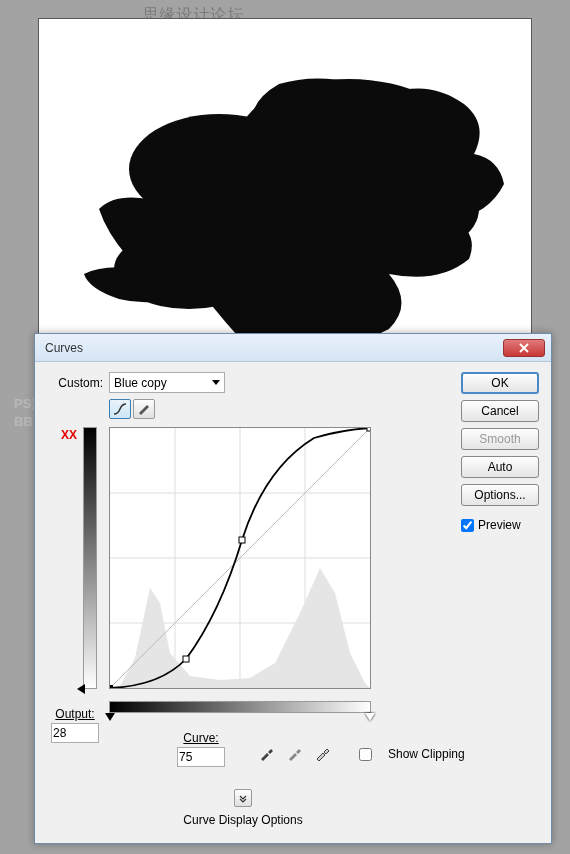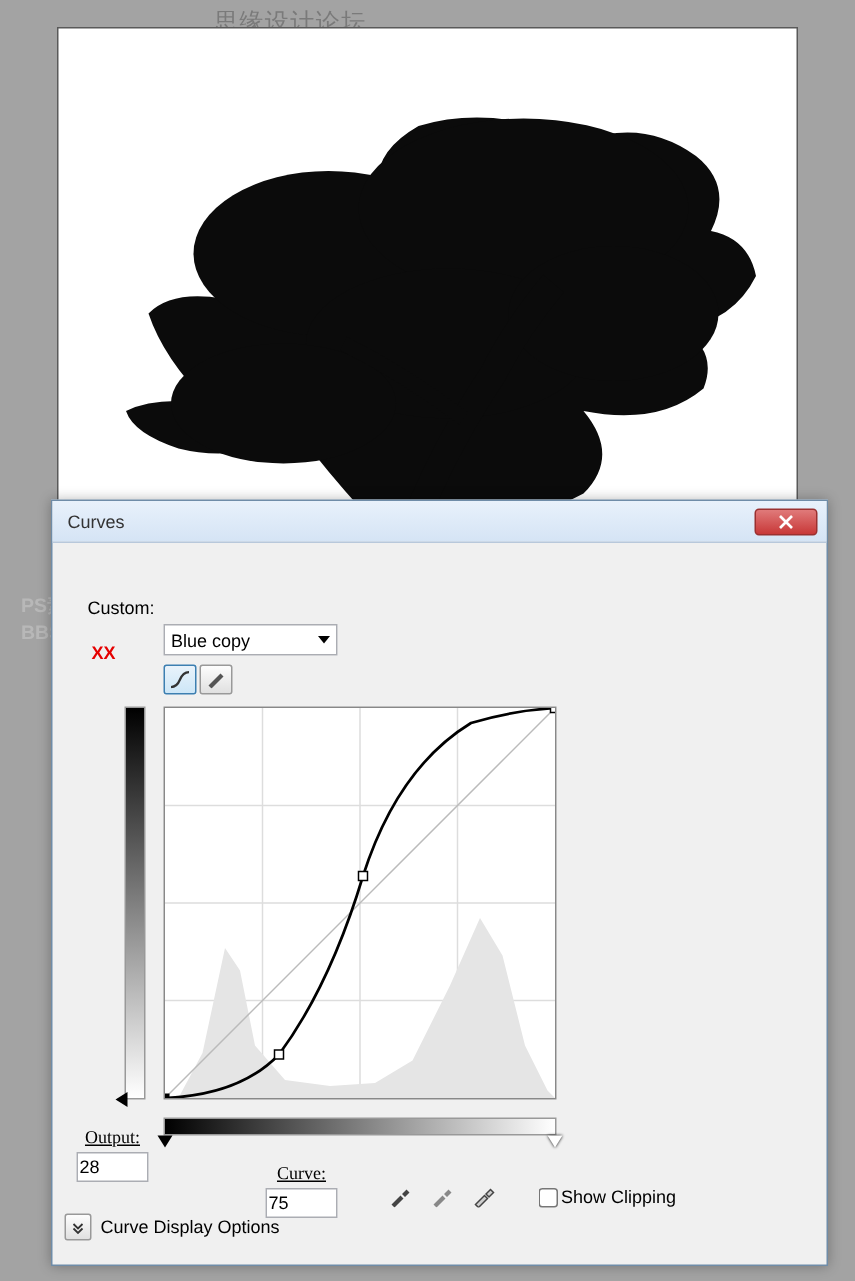--- a/index.html
+++ b/index.html
@@ -20,50 +20,50 @@
 .close-btn svg { width: 10px; height: 10px; }
 
 .dialog-body { padding: 10px 12px; position: relative; height: calc(100% - 28px); }
 
 .row { display: flex; align-items: center; margin-bottom: 6px; }
 .label { width: 56px; text-align: right; margin-right: 6px; color: #000; }
 .dropdown { height: 21px; border: 1px solid #abadb3; background: #fff; padding: 0 18px 0 4px; position: relative; display: flex; align-items: center; }
 .dropdown::after { content: ''; position: absolute; right: 4px; top: 7px; border-left: 4px solid transparent; border-right: 4px solid transparent; border-top: 5px solid #000; }
 
 .preset-dd { width: 274px; }
-.channel-dd { width: 116px; margin-top: 44px; }
+.channel-dd { width: 116px; }
 
 .annotation { position: absolute; top: 66px; left: 26px; color: #e50000; font-size: 12px; font-weight: bold; }
 
 .tool-icons { display: flex; gap: 2px; margin-left: 62px; margin-top: 2px; }
 .tool-btn { width: 22px; height: 20px; border: 1px solid #999; background: linear-gradient(#fdfdfd,#e0e0e0); display: flex; align-items: center; justify-content: center; border-radius: 2px; }
 .tool-btn.active { border-color: #3c7fb1; background: linear-gradient(#e9f3fb,#cde6f7); }
 
 .curves-area { position: relative; margin-top: 8px; margin-left: 62px; }
 .gradient-v { position: absolute; left: -26px; top: 0; width: 14px; height: 262px; background: linear-gradient(to bottom, #000, #fff); border: 1px solid #999; }
 .curves-grid { width: 262px; height: 262px; border: 1px solid #888; background: #fff; position: relative; }
 .gradient-h { position: absolute; left: 0; top: 274px; width: 262px; height: 12px; background: linear-gradient(to right, #000, #fff); border: 1px solid #999; }
 .slider-tri { position: absolute; width: 0; height: 0; border-left: 5px solid transparent; border-right: 5px solid transparent; }
 .tri-v { left: -33px; top: 258px; border-bottom: 8px solid #000; transform: rotate(-90deg); }
 .tri-h { top: 286px; left: -4px; border-top: 8px solid #000; }
 .tri-h2 { top: 286px; left: 256px; border-top: 8px solid #fff; filter: drop-shadow(0 0 1px #000); }
 
 .output-box { position: absolute; left: -58px; top: 280px; width: 48px; }
-.io-label { text-align: center; margin-bottom: 2px; text-decoration: underline; font-family: Liberation Serif, serif; }
+.io-label { text-align: center; margin-bottom: 2px; text-decoration: underline; }
 .io-input { width: 48px; height: 20px; border: 1px solid #abadb3; text-align: left; padding: 1px; }
 
 .input-box { position: absolute; left: 68px; top: 304px; width: 48px; }
 
 .eyedroppers { position: absolute; left: 150px; top: 318px; display: flex; gap: 12px; }
 .eyedrop { width: 16px; height: 16px; }
 
-.show-clip { position: absolute; left: 250px; top: 320px; display: flex; align-items: center; gap: 2px; }
+.show-clip { position: absolute; left: 250px; top: 320px; display: flex; align-items: center; gap: 16px; }
 .show-clip input { width: 13px; height: 13px; }
 
-.curve-display { position: absolute; left: 8px; bottom: 12px; display: flex; align-items: center; gap: 6px; padding: 4px 0; width: 400px; }
+.curve-display { position: absolute; left: 8px; bottom: 12px; display: flex; align-items: center; gap: 6px; padding: 4px 0; width: 400px; flex-direction: column; }
 .expand-btn { width: 18px; height: 18px; border: 1px solid #999; background: linear-gradient(#fdfdfd,#e0e0e0); border-radius: 2px; display: flex; align-items: center; justify-content: center; }
 
 .btn-col { position: absolute; right: 12px; top: 10px; width: 78px; display: flex; flex-direction: column; gap: 6px; }
 .btn { height: 22px; border: 1px solid #888; background: linear-gradient(#fdfdfd,#e5e5e5); border-radius: 3px; display: flex; align-items: center; justify-content: center; cursor: pointer; }
 .btn.primary { border: 2px solid #4a8ac9; }
 .btn.disabled { color: #999; }
 .preview-chk { display: flex; align-items: center; gap: 4px; margin-top: 6px; }
 .preview-chk input { width: 13px; height: 13px; }
 
 .preset-menu-icon { margin-left: 8px; width: 18px; height: 14px; display: flex; flex-direction: column; justify-content: center; gap: 1px; position: relative; }
@@ -187,15 +187,26 @@
 
     <div class="curve-display">
       <div class="expand-btn">
         <svg width="10" height="10" viewBox="0 0 10 10">
             <path d="M2 3 L5 6 L8 3 M2 6 L5 9 L8 6" stroke="#333" stroke-width="1.2" fill="none"></path>
           </svg>
       </div>
       <span>Curve Display Options</span>
     </div>
 
+    <div class="btn-col">
+      <div class="btn primary">OK</div>
+      <div class="btn">Cancel</div>
+      <div class="btn disabled">Smooth</div>
+      <div class="btn">Auto</div>
+      <div class="btn">Options...</div>
+      <label class="preview-chk">
+        <input type="checkbox" checked="" style="">
+        <span>Preview</span>
+      </label>
+    </div>
 
   </div>
 </div>
 
 </body></html>

